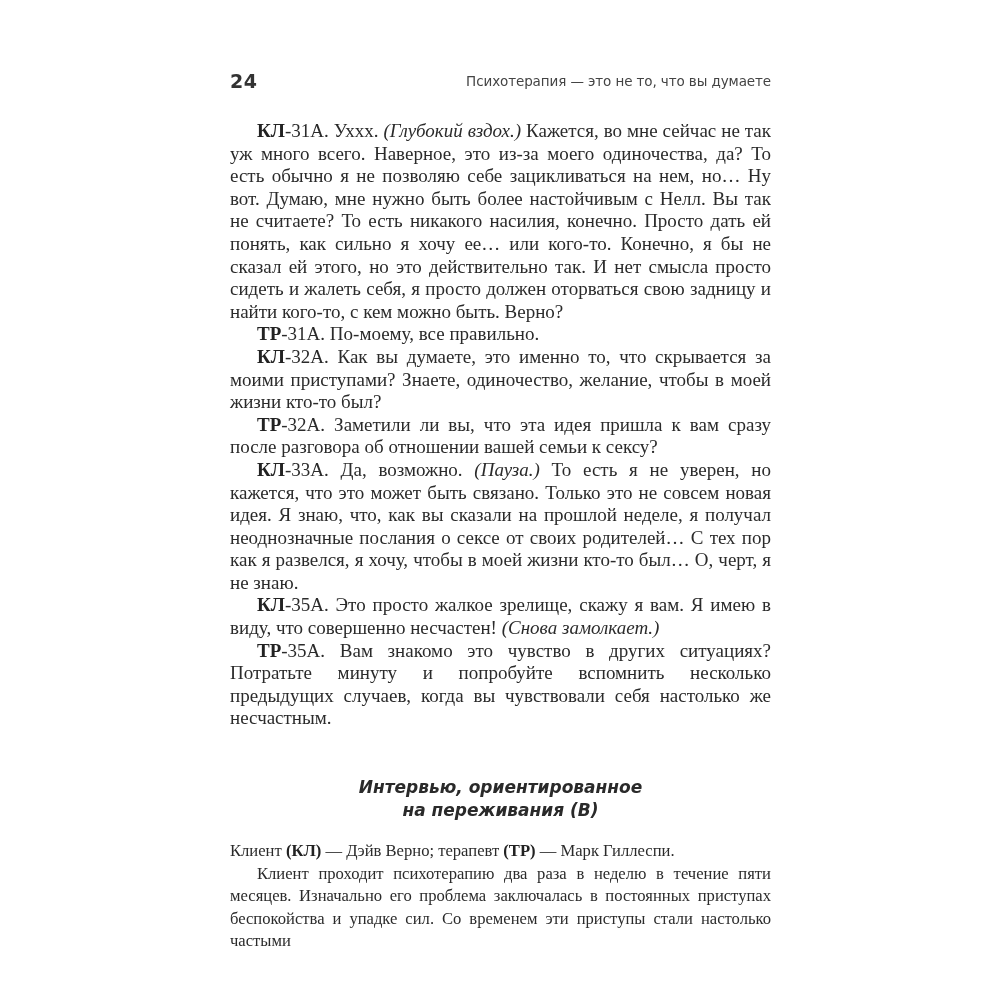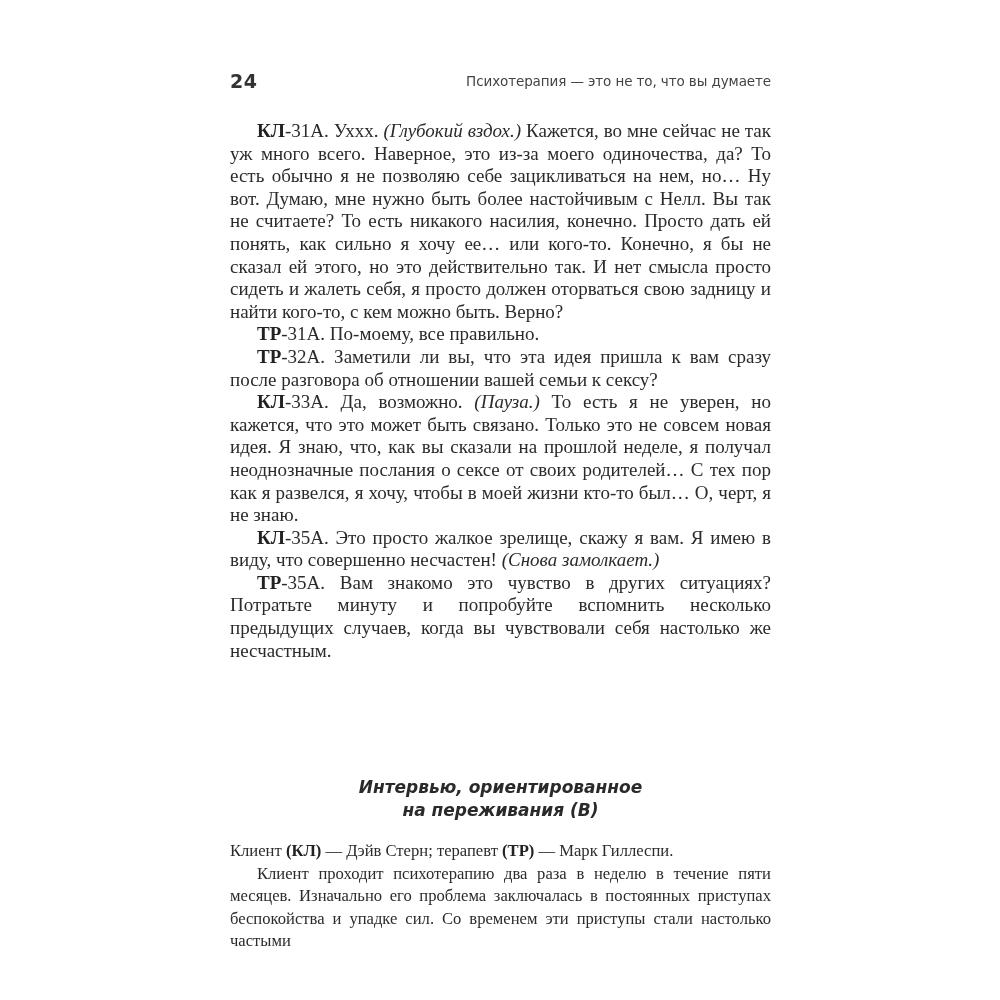--- a/index.html
+++ b/index.html
@@ -104,29 +104,30 @@
 <div class="page">
 
   <div class="running-head">
     <span class="page-number">24</span>
     <span class="running-title">Психотерапия — это не то, что вы думаете</span>
   </div>
 
   <div class="body-text" id="dialogue">
       <p class="para"><span class="speaker">КЛ</span><span>-31А. </span><span>Уххх. </span><span class="remark">(Глубокий вздох.)</span><span> Кажется, во мне сейчас не так уж много всего. Наверное, это из-за моего одиночества, да? То есть обычно я не позволяю себе зацикливаться на нем, но… Ну вот. Думаю, мне нужно быть более настойчивым с Нелл. Вы так не считаете? То есть никакого насилия, конечно. Просто дать ей понять, как сильно я хочу ее… или кого-то. Конечно, я бы не сказал ей этого, но это действительно так. И нет смысла просто сидеть и жалеть себя, я просто должен оторваться свою задницу и найти кого-то, с кем можно быть. Верно?</span></p>
       <p class="para"><span class="speaker">ТР</span><span>-31А. </span><span>По-моему, все правильно.</span></p>
+      <p class="para"><span class="speaker">КЛ</span><span>-32А. </span><span>Как вы думаете, это именно то, что скрывается за моими приступами? Знаете, одиночество, желание, чтобы в моей жизни кто-то был?</span></p>
       <p class="para"><span class="speaker">ТР</span><span>-32А. </span><span>Заметили ли вы, что эта идея пришла к вам сразу после разговора об отношении вашей семьи к сексу?</span></p>
       <p class="para"><span class="speaker">КЛ</span><span>-33А. </span><span>Да, возможно. </span><span class="remark">(Пауза.)</span><span> То есть я не уверен, но кажется, что это может быть связано. Только это не совсем новая идея. Я знаю, что, как вы сказали на прошлой неделе, я получал неоднозначные послания о сексе от своих родителей… С тех пор как я развелся, я хочу, чтобы в моей жизни кто-то был…  О, черт, я не знаю.</span></p>
       <p class="para"><span class="speaker">КЛ</span><span>-35А. </span><span>Это просто жалкое зрелище, скажу я вам. Я имею в виду, что совершенно несчастен! </span><span class="remark">(Снова замолкает.)</span></p>
       <p class="para"><span class="speaker">ТР</span><span>-35А. </span><span>Вам знакомо это чувство в других ситуациях? Потратьте минуту и попробуйте вспомнить несколько предыдущих случаев, когда вы чувствовали себя настолько же несчастным.</span></p>
     </div>
 
   <div class="section-heading">
     <span>Интервью, ориентированное</span>
     <span>на переживания (В)</span>
   </div>
 
   <div class="section-body">
-    <p class="para noindent"><span>Клиент </span><span class="speaker">(КЛ)</span><span> — Дэйв Стерн; терапевт </span><span class="speaker">(ТР)</span><span> — Марк Гиллеспи.</span></p>
+    <p class="para noindent"><span>Клиент </span><span class="speaker">(КЛ)</span><span> — Дэйв Верно; терапевт </span><span class="speaker">(ТР)</span><span> — Марк Гиллеспи.</span></p>
     <p class="para">Клиент проходит психотерапию два раза в неделю в течение пяти месяцев. Изначально его проблема заключалась в постоянных приступах беспокойства и упадке сил. Со временем эти приступы стали настолько частыми</p>
   </div>
 
 </div>
 
 </body></html>

